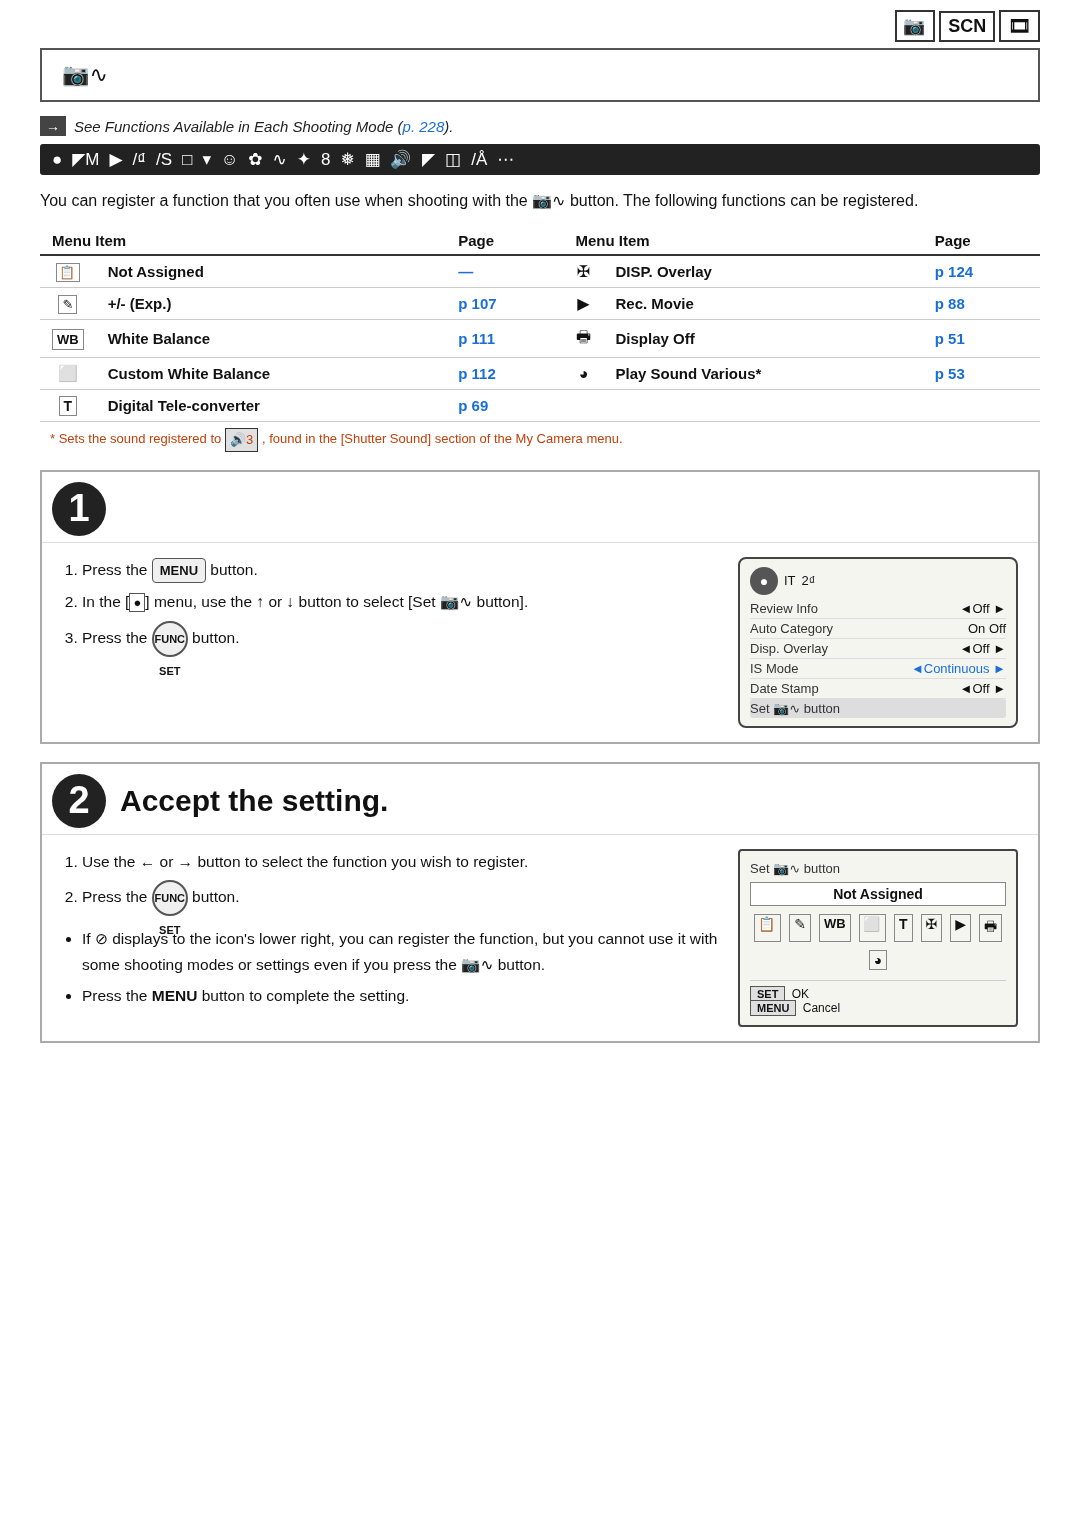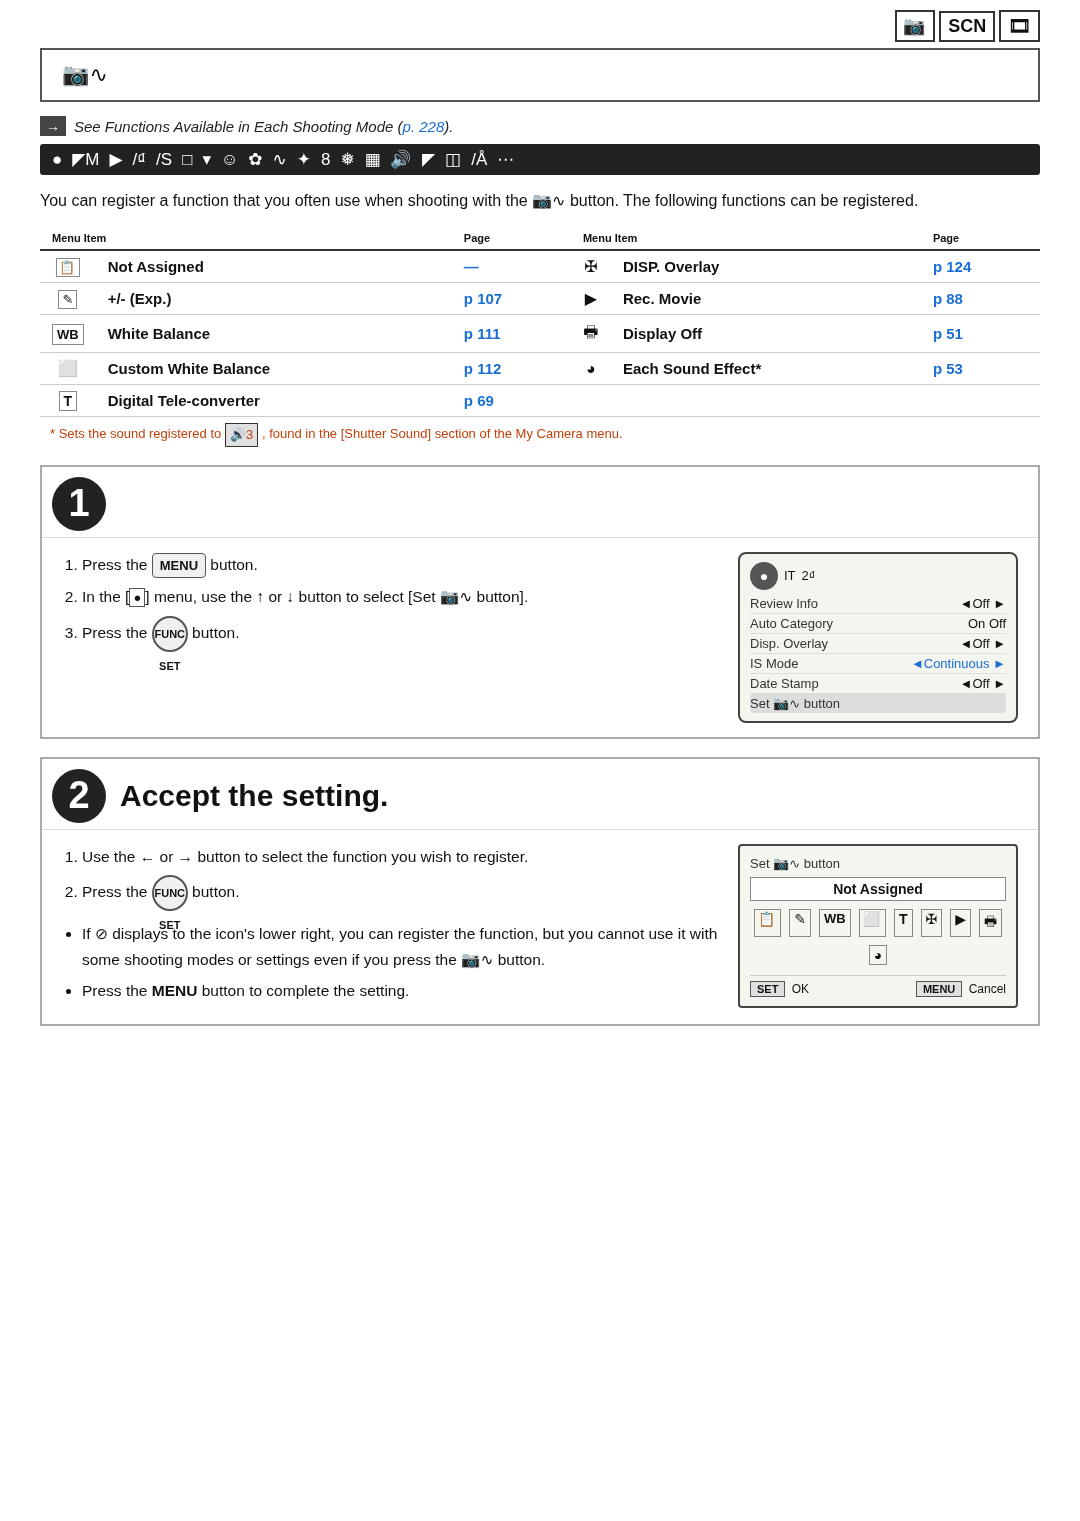--- a/index.html
+++ b/index.html
@@ -115,21 +115,21 @@
     }
     
     .menu-table {
       width: 100%;
       border-collapse: collapse;
       margin-bottom: 6px;
       font-size: 15px;
     }
     .menu-table th {
       font-weight: bold;
-      font-size: 11px;
+      font-size: 15px;
       padding: 5px 12px;
       border-bottom: 2px solid #333;
       text-align: left;
     }
     .menu-table td {
       padding: 5px 12px;
       border-bottom: 1px solid #ccc;
       vertical-align: middle;
     }
     .menu-table td.page-ref {
@@ -317,24 +317,24 @@
     .cs2-icons {
       display: flex;
       flex-wrap: wrap;
       gap: 8px;
       justify-content: center;
       margin-bottom: 10px;
       font-size: 18px;
     }
     .cs2-footer {
       display: flex;
-      justify-content: space-between;
       font-size: 12px;
       border-top: 1px solid #ccc;
       padding-top: 6px;
+      flex-direction: column;
     }
     .cs2-footer .ok-btn {
       border: 1.5px solid #555;
       padding: 1px 6px;
       font-size: 11px;
       font-weight: bold;
       background: #e0e0e0;
       margin-right: 3px;
     }
     .cs2-footer .cancel-btn {
@@ -449,21 +449,21 @@
           <td class="page-ref blue">p 111</td>
           <td class="icon-cell"><span style="font-size:16px;">🖶</span></td>
           <td class="item-label">Display Off</td>
           <td class="page-ref blue">p 51</td>
         </tr>
         <tr>
           <td class="icon-cell"><span style="font-size:16px;">⬜</span></td>
           <td class="item-label">Custom White Balance</td>
           <td class="page-ref blue">p 112</td>
           <td class="icon-cell"><span style="font-size:16px;">◕</span></td>
-          <td class="item-label">Each Sound Effect*</td>
+          <td class="item-label">Play Sound Various*</td>
           <td class="page-ref blue">p 53</td>
         </tr>
         <tr>
           <td class="icon-cell"><span style="border:1.5px solid #888;padding:1px 4px;font-size:14px;font-weight:bold;">T</span></td>
           <td class="item-label">Digital Tele-converter</td>
           <td class="page-ref blue">p 69</td>
           <td></td>
           <td></td>
           <td></td>
         </tr>

